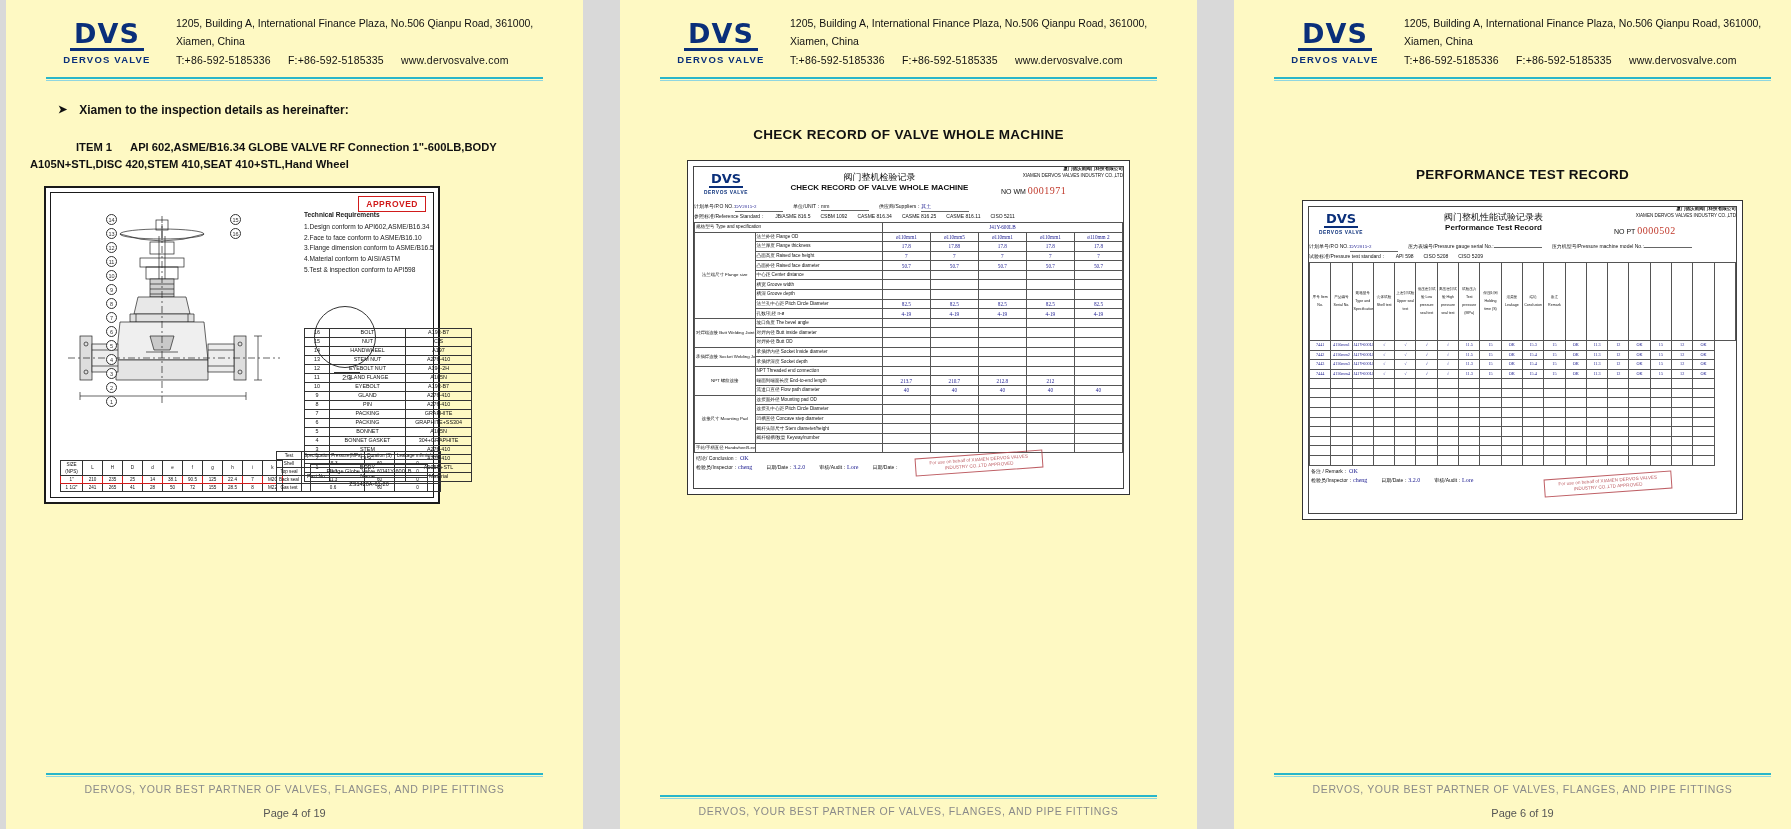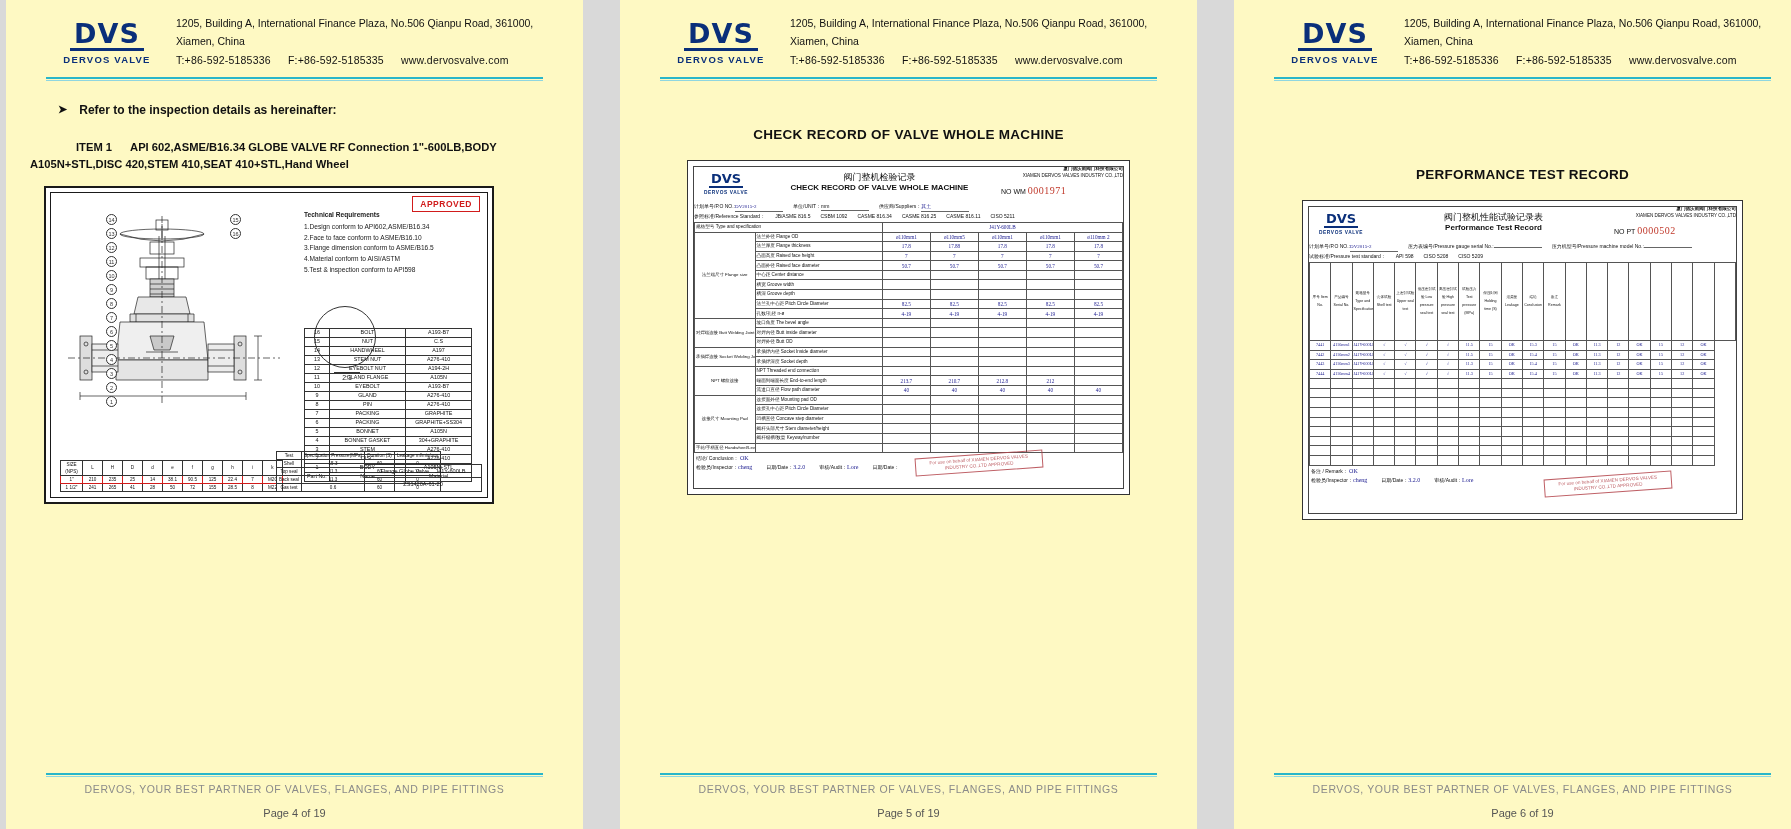--- a/index.html
+++ b/index.html
@@ -125,21 +125,21 @@
     font-size: 11.2px;
     font-weight: bold;
     color: #111;
     line-height: 1.55;
   }
   .item-line .indent { display: inline-block; width: 46px; }
   .item-line .gap { display: inline-block; width: 18px; }
 
   .drawing {
     margin: 12px 0 0 38px;
-    width: 450px;
+    width: 396px;
     height: 318px;
     border: 2px solid #1a1a1a;
     position: relative;
     background: #fff;
   }
   .dwg-inner {
     position: absolute;
     inset: 4px;
     border: 1px solid #1a1a1a;
   }
@@ -382,21 +382,21 @@
           <span>F:+86-592-5185335</span><span class="sp"></span>
           <span>www.dervosvalve.com</span>
         </div>
       </div>
     </div>
     <div class="head-rule"></div>
     <div class="head-rule-thin"></div>
 
     <div class="bullet-line">
       <span class="bullet-arrow">➤</span>
-      <span>Refer to the inspection details as hereinafter:</span>
+      <span>Xiamen to the inspection details as hereinafter:</span>
     </div>
 
     <div class="item-line">
       <span class="indent"></span><span>ITEM 1</span><span class="gap"></span><span>API 602,ASME/B16.34 GLOBE VALVE RF Connection 1"-600LB,BODY A105N+STL,DISC 420,STEM 410,SEAT 410+STL,Hand Wheel</span>
     </div>
 
     <div class="drawing">
       <div class="dwg-inner"></div>
 
       <div class="approved-stamp">APPROVED</div>
@@ -967,21 +967,20 @@
 
       <div class="stamp-red" style="right:86px; bottom:22px; width:128px;">For use on behalf of
 XIAMEN DERVOS VALVES INDUSTRY CO.,LTD
 APPROVED</div>
     </div>
 
     <div class="footer">
       <div class="foot-rule"></div>
       <div class="foot-rule-thin"></div>
       <div class="foot-text">DERVOS, YOUR BEST PARTNER OF VALVES,  FLANGES, AND PIPE FITTINGS</div>
-      <div class="page-label">Page 5 of 19</div>
     </div>
   </div>
 
   <div class="page p3">
 
     <div class="letterhead">
       <div class="logo-block">
         <div class="logo-mark">DVS</div>
         <div class="logo-name">DERVOS VALVE</div>
       </div>

